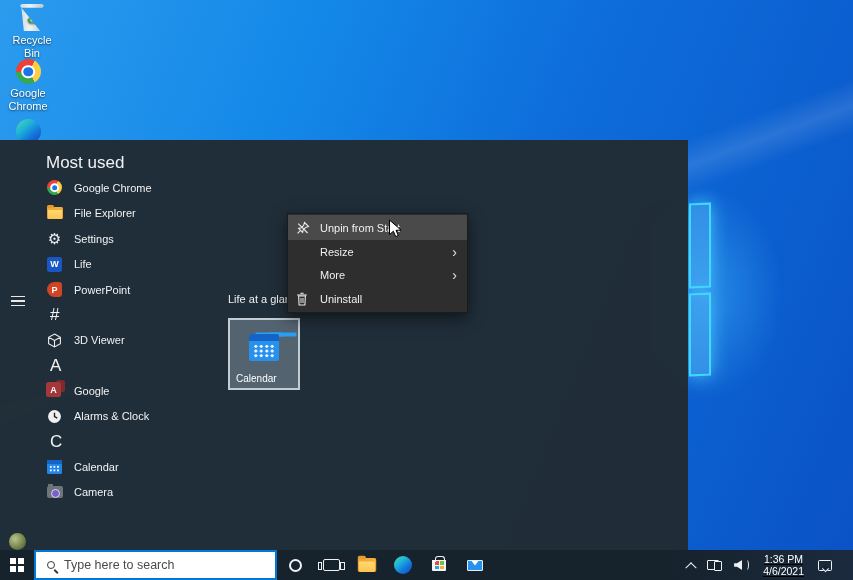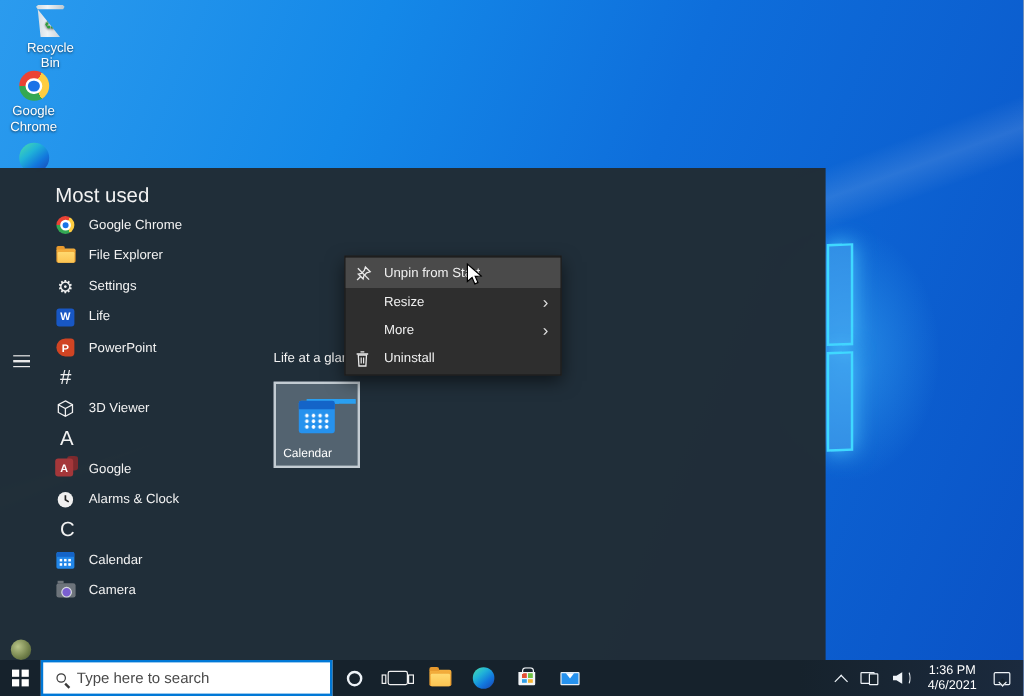--- a/index.html
+++ b/index.html
@@ -127,21 +127,21 @@
     display:grid; grid-template-columns:4px 4px; grid-template-rows:3.5px 3.5px; gap:1px;
     align-content:center; justify-content:center; }
   .store::before { content:""; position:absolute; left:3px; top:-4px; width:8px; height:5px;
     border:1.5px solid #f2f5f8; border-bottom:none; border-radius:3px 3px 0 0; }
   .store i:nth-child(1){background:#e24f35;} .store i:nth-child(2){background:#6fc243;}
   .store i:nth-child(3){background:#2f9fe8;} .store i:nth-child(4){background:#f5b32f;}
   .mail { width:16px; height:11px; background:#2692ee; border:1px solid #e8eef4; border-radius:1px;
     position:relative; overflow:hidden; }
   .mail::before { content:""; position:absolute; left:-2px; top:-7px; width:18px; height:12px;
     background:#fff; transform:rotate(0deg); clip-path:polygon(0 0,100% 0,50% 100%); }
-  .tray { margin-left:auto; display:flex; align-items:center; padding-right:5px; }
+  .tray { margin-left:auto; display:flex; align-items:center; padding-right:15px;text-decoration:underline; }
   .tray-btn { height:30px; display:flex; align-items:center; justify-content:center; cursor:pointer;
     padding:0 6px; }
   .chev-up { width:8px; height:8px; border-left:1.6px solid #eef3f8; border-top:1.6px solid #eef3f8;
     transform:rotate(45deg) translate(2px,2px); }
   .net { width:15px; height:11px; position:relative; }
   .net::before { content:""; position:absolute; left:0; top:0; width:10px; height:8px;
     border:1.5px solid #eef3f8; border-radius:1px; }
   .net::after { content:""; position:absolute; right:0; bottom:0; width:6px; height:8px;
     border:1.5px solid #eef3f8; background:#16222c; border-radius:1px; }
   .spk { width:8px; height:10px; background:#eef3f8; position:relative; flex:none;
@@ -161,21 +161,21 @@
 </style>
 </head>
 <body>
 
 <div class="screen">
   <div class="ray"></div>
   <div class="logo-glow"></div>
   <div class="logo-pane pane-top"></div>
   <div class="logo-pane pane-bottom"></div>
 
-  <div class="dicon" style="left:16px; top:4px;text-align:center;">
+  <div class="dicon" style="left:6px; top:4px;text-align:center;">
     <div class="bin-body">
       <span class="bin-sym">♻</span>
     </div>
     <span style="margin-top:3px;">Recycle Bin</span>
   </div>
   <div class="dicon" style="left:2px; top:59px;">
     <div class="ball" style="width:25px;height:25px;"></div>
     <span style="margin-top:3px;width:48px;">Google Chrome</span>
   </div>
   <div class="dicon" style="left:2px; top:119px;">

